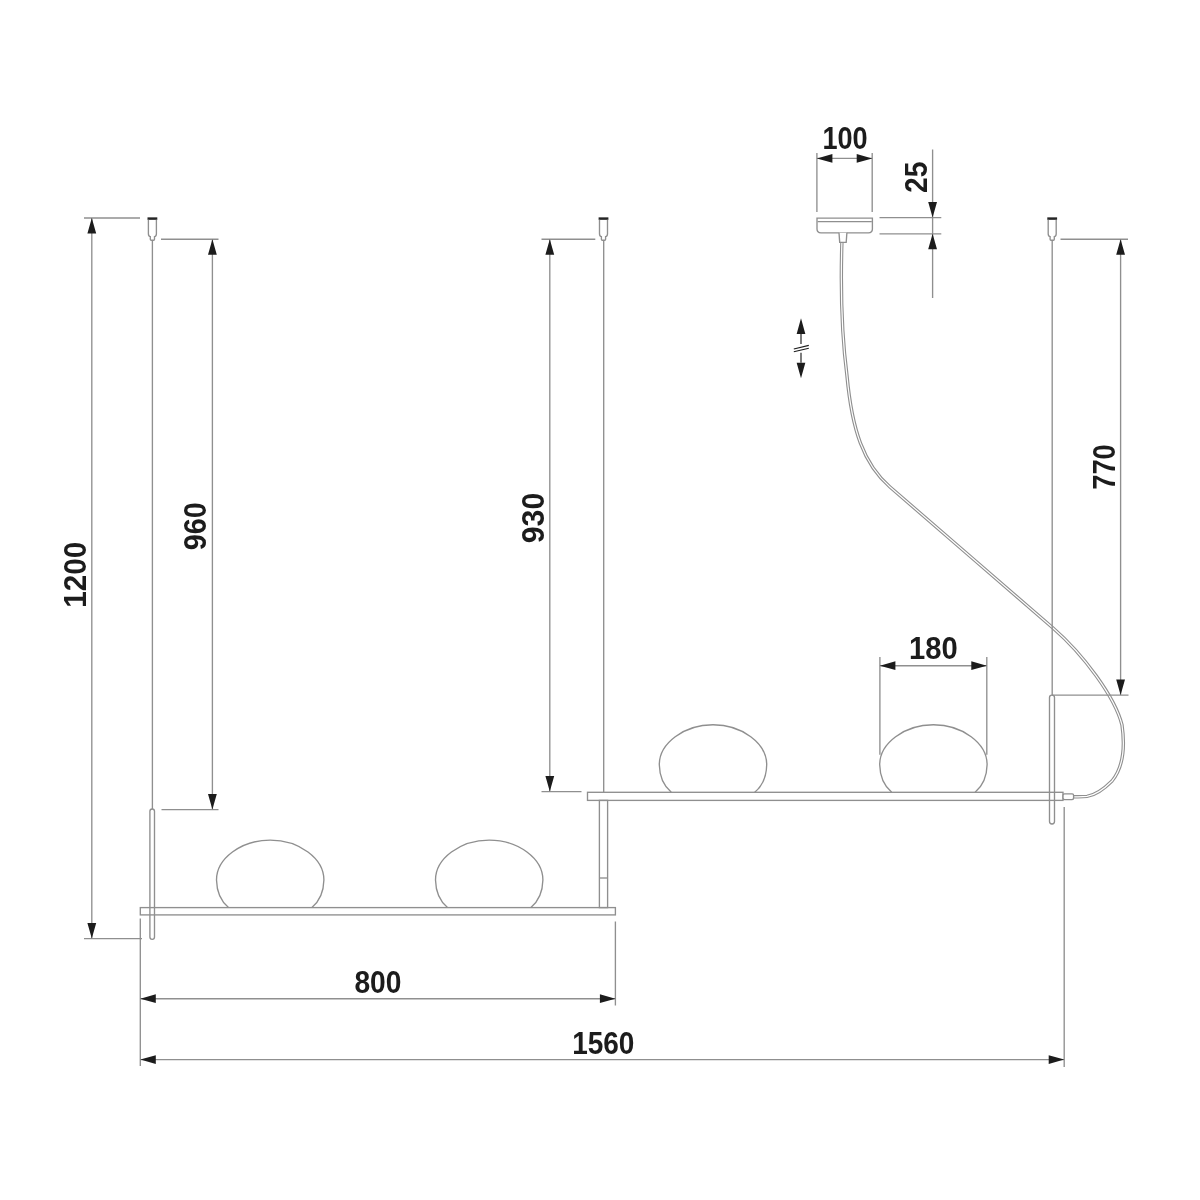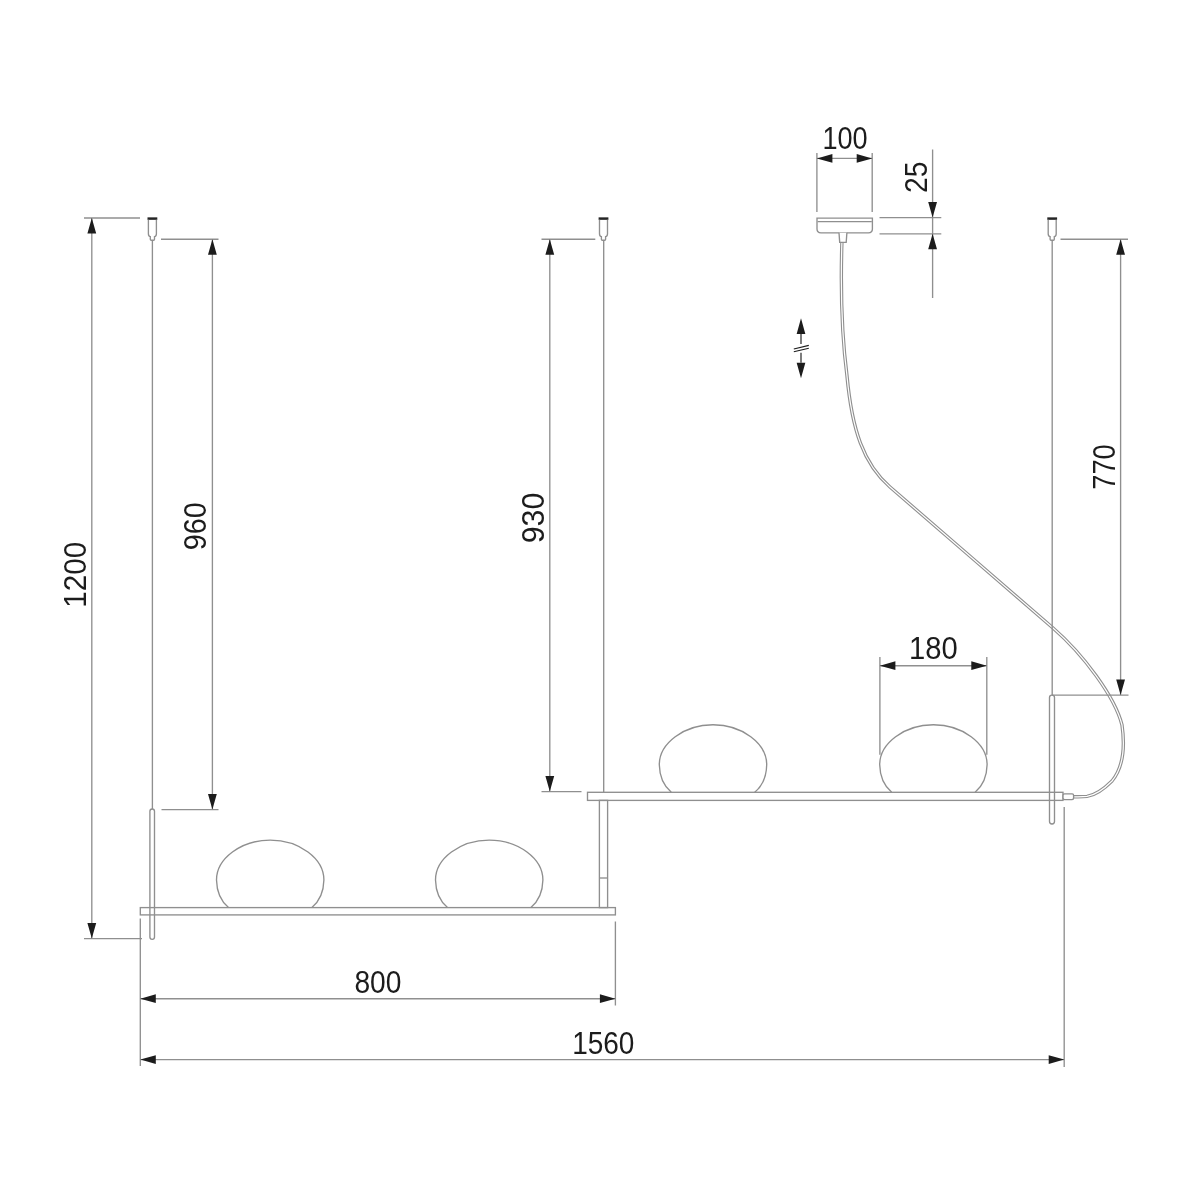--- a/index.html
+++ b/index.html
@@ -1,16 +1,16 @@
 <!DOCTYPE html>
 <html><head>
 <meta charset="utf-8">
 <style>
 html,body{margin:0;padding:0;background:#ffffff;}
-#page{width:1200px;height:1088px;position:relative;font-family:"Liberation Sans", sans-serif;}
+#page{width:1200px;height:1088px;position:relative;font-family:"Liberation Sans", sans-serif;font-weight:bold;}
 svg{display:block;}
 </style>
 </head>
 <body>
 <div id="page">
 <svg width="1200" height="1200" viewBox="0 0 1200 1200" fill="none" stroke-linecap="butt">
 <defs>
 
 <path id="dome" d="M -41.7,0 C -46.5,-4 -53.4,-12 -53.7,-27.5 C -53.8,-49 -29,-67.5 0,-67.5 C 29,-67.5 53.8,-49 53.7,-27.5 C 53.4,-12 46.5,-4 41.7,0" stroke="#8f8f8f" stroke-width="1.35" fill="none"></path>
 

